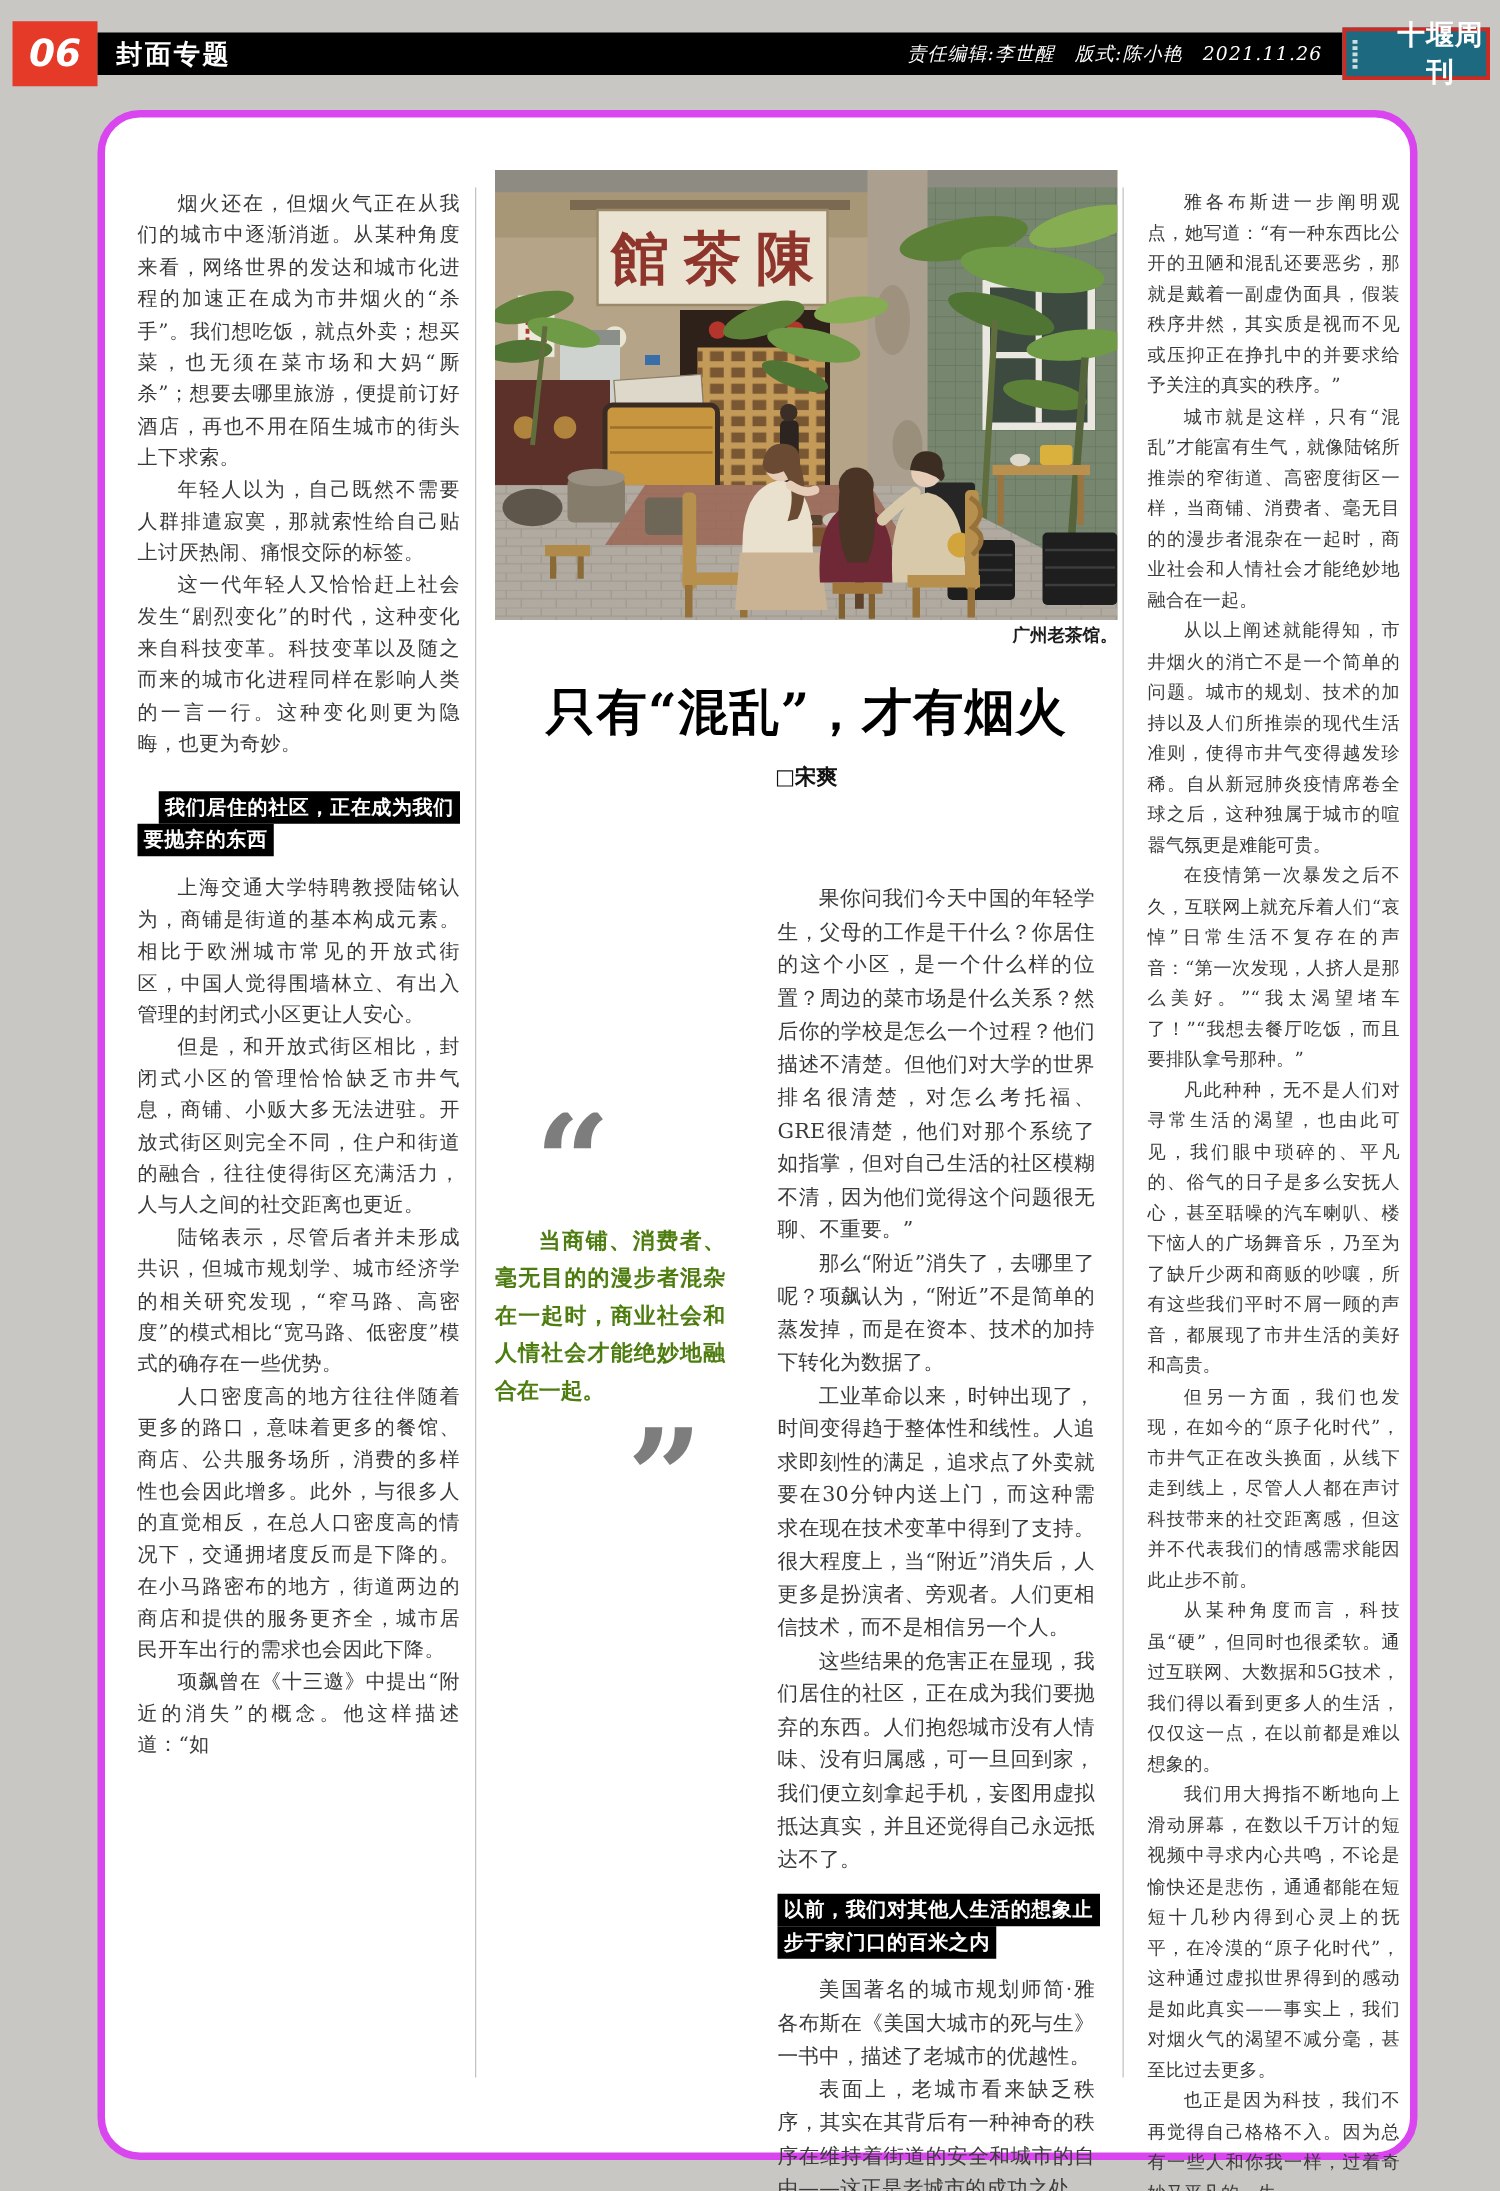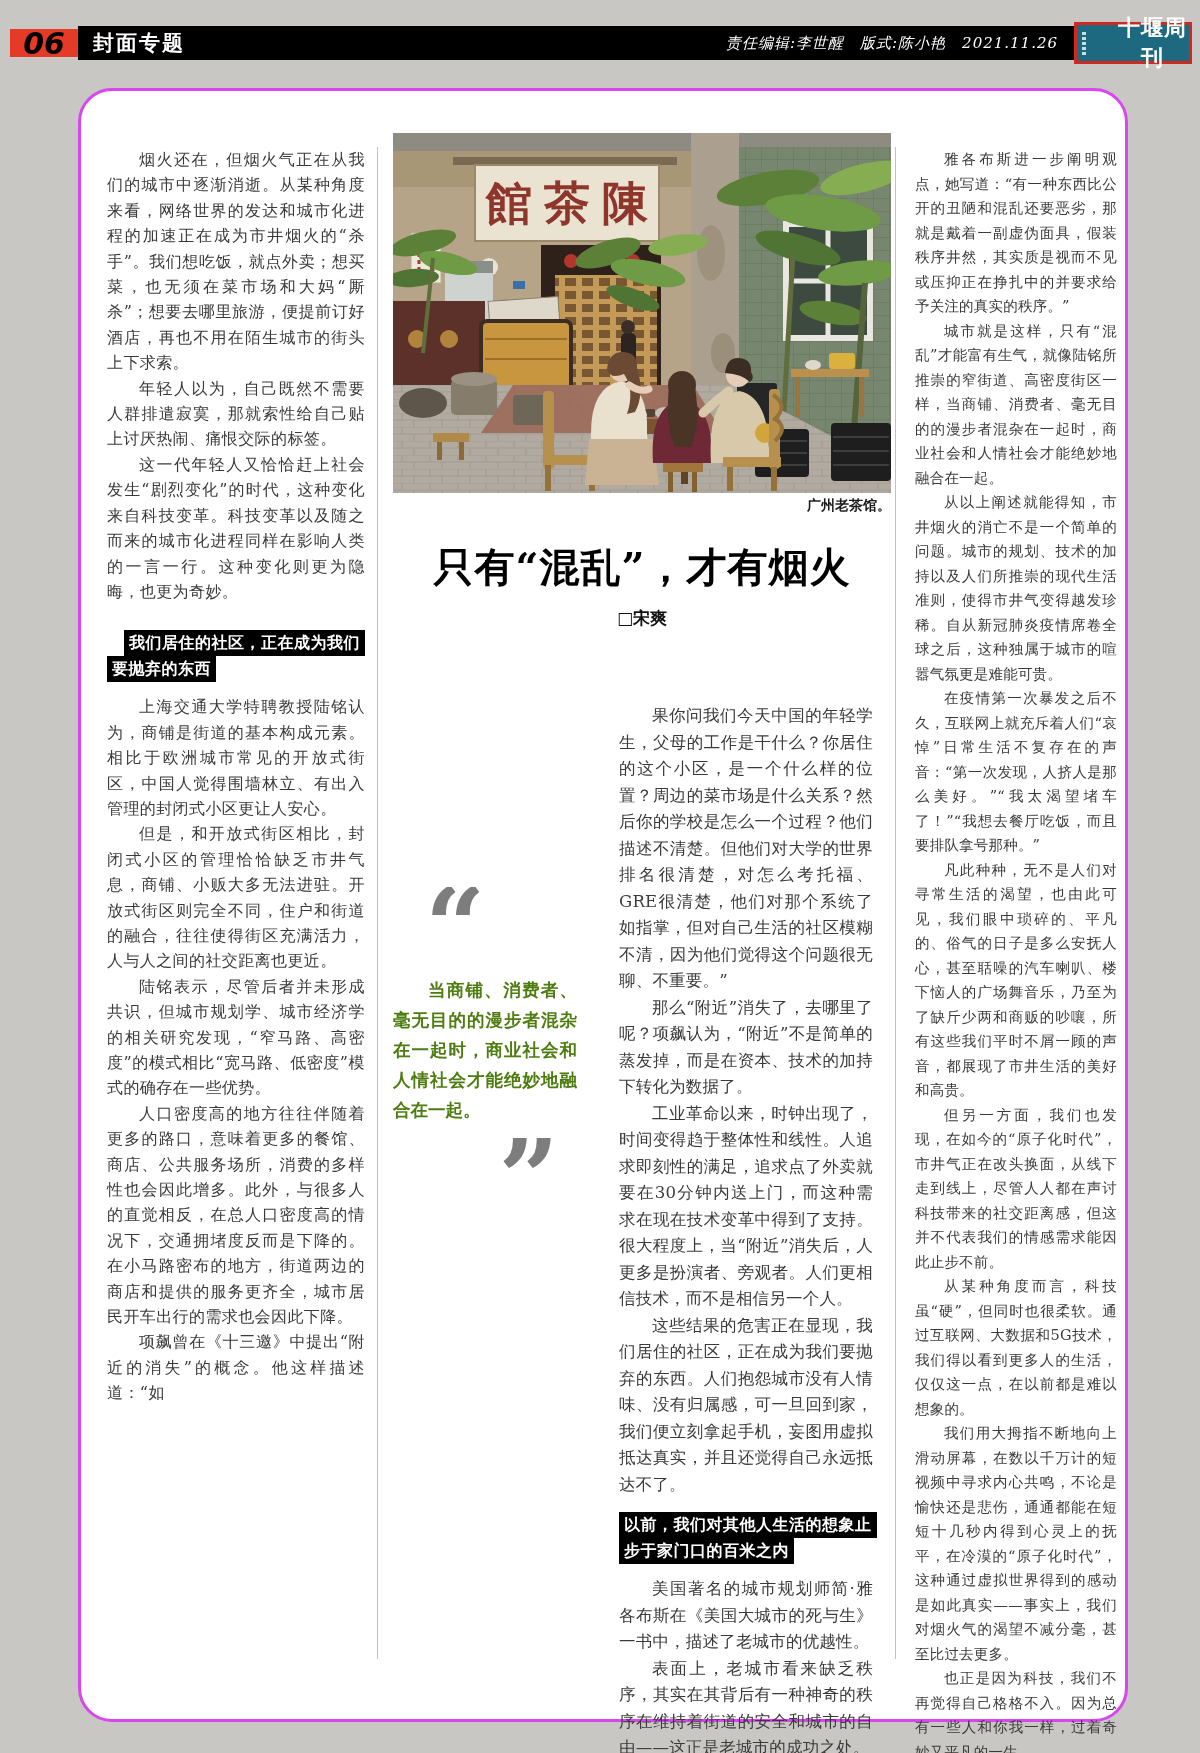--- a/index.html
+++ b/index.html
@@ -1,35 +1,35 @@
 <!DOCTYPE html>
 <html><head>
 <meta charset="utf-8">
 <style>
   html,body{margin:0;padding:0;}
   body{width:1200px;height:1753px;position:relative;background:#c9c7c4;
        font-family:"DejaVu Sans",sans-serif;-webkit-font-smoothing:antialiased;}
 
   
   .header-row{position:absolute;left:10px;top:22px;width:1182px;height:42px;display:flex;align-items:center;}
-  .pagenum-box{width:68px;height:28px;background:#e43a27;color:#000000;display:flex;align-items:center;justify-content:center;
+  .pagenum-box{width:68px;height:52px;background:#e43a27;color:#ffffff;display:flex;align-items:center;justify-content:center;
                font:italic bold 30px "DejaVu Sans",sans-serif;}
   .header-bar{flex:1;height:34px;background:#000;display:flex;align-items:center;justify-content:space-between;
               padding:0 16px 0 15px;color:#fff;}
   .section-title{font-weight:bold;font-size:21px;letter-spacing:2px;}
   .credits{font:italic 15px "DejaVu Serif",serif;letter-spacing:1px;}
   .masthead-box{width:118px;height:42px;background:#1d6a80;border:3px solid #ce2a22;box-sizing:border-box;
                 display:flex;align-items:center;color:#fff;gap:28px;}
   .masthead-marks{width:9px;margin-left:2px;display:flex;flex-direction:column;gap:2px;align-items:center;}
   .masthead-marks i{display:block;width:4px;height:3px;background:#e8f2f4;opacity:.85;}
   .masthead-text{flex:1;text-align:center;font:bold 22px "DejaVu Serif",serif;letter-spacing:1px;}
 
   
   .frame{position:absolute;left:78px;top:88px;width:1044px;height:1628px;background:#fff;
-         border:3px solid #d946ef;border-radius:34px;box-sizing:content-box;}
+         border:6px solid #d946ef;border-radius:34px;box-sizing:content-box;}
 
   .divider{position:absolute;width:1px;background:#c2c2c2;top:56px;height:1512px;}
   .div-1{left:296px;}
   .div-2{left:814px;}
 
   
   .col p{margin:0;text-indent:2em;text-align:justify;color:#3a3a3a;}
   .col-left{position:absolute;left:26px;top:56px;width:258px;}
   .col-left p{font:16px/25.4px "DejaVu Serif",serif;letter-spacing:.4px;}
   .col-mid{position:absolute;left:538px;top:612px;width:254px;}

